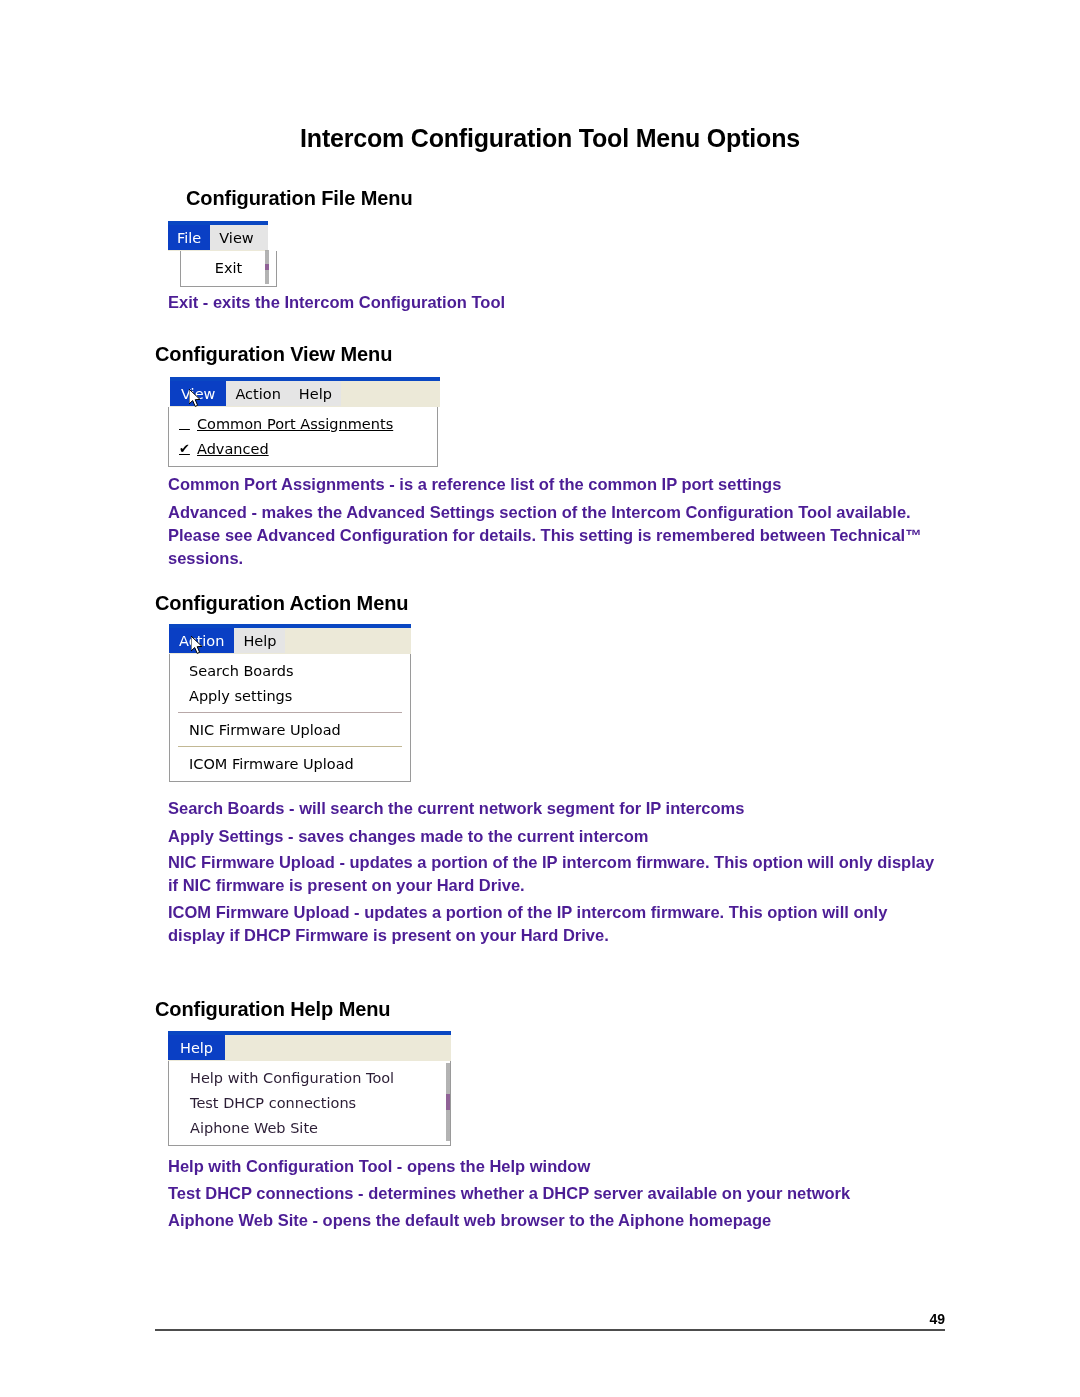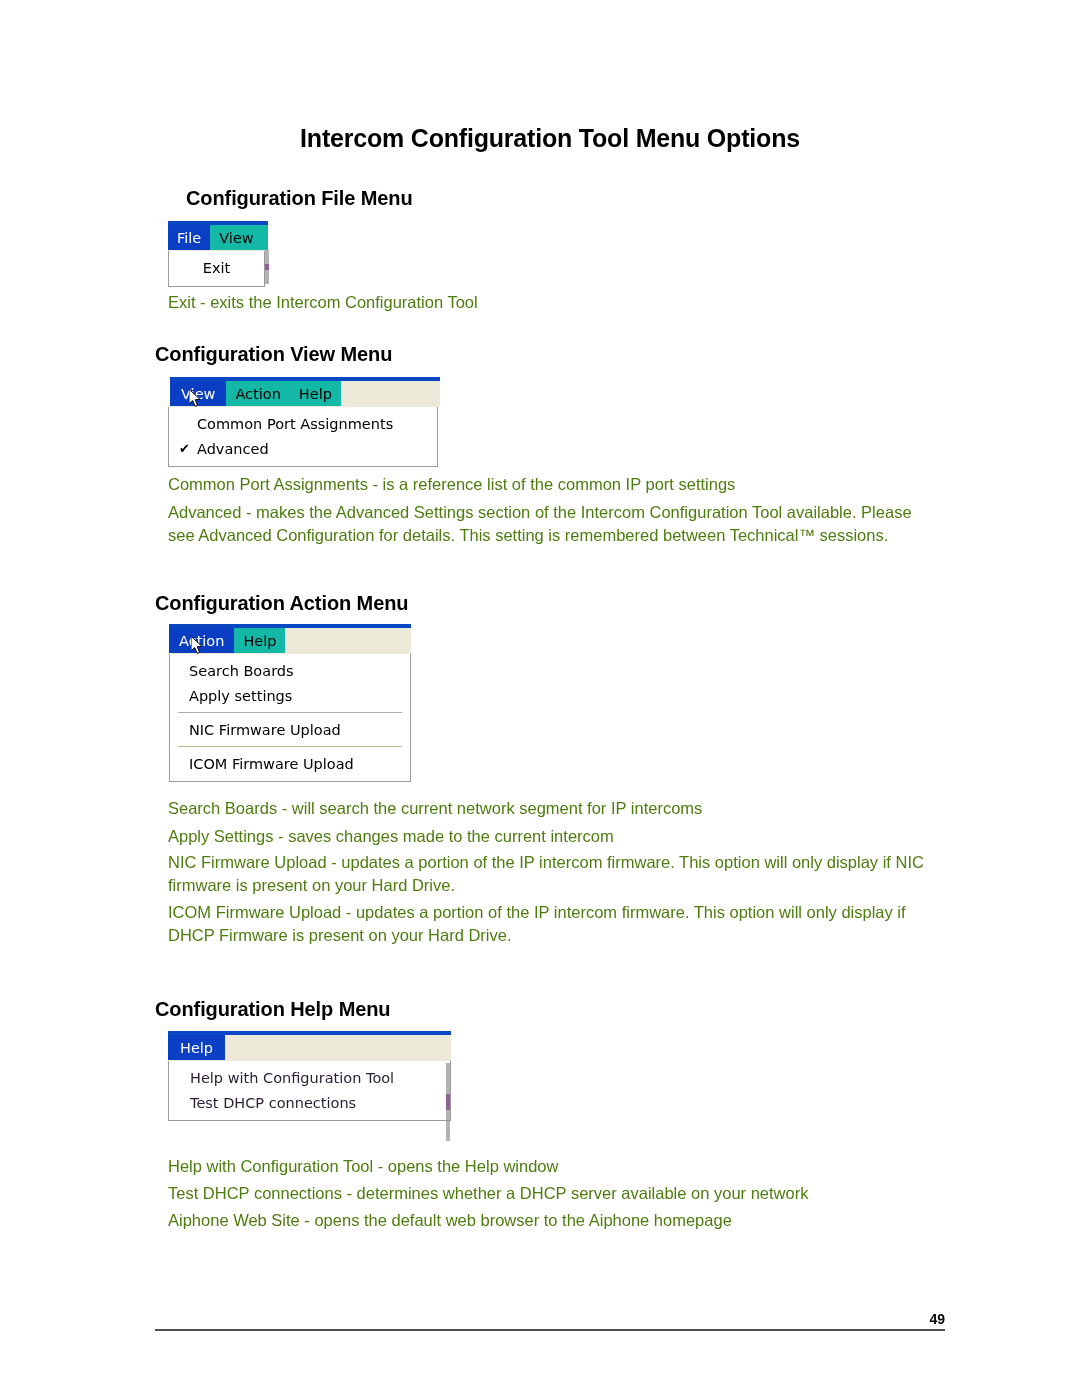--- a/index.html
+++ b/index.html
@@ -43,37 +43,38 @@
     font-weight: bold;
     letter-spacing: -0.1px;
   }
 
   
   .body-text {
     position: absolute;
     left: 168px;
     font-size: 16.5px;
     line-height: 23px;
-    color: #4d7c0f;
+    color: #4c1d95;
+    font-weight: bold;
   }
   .body-text.italic { font-style: italic; }
 
   
   .menu-shot {
     position: absolute;
     font-family: "DejaVu Sans", sans-serif;
   }
   .menu-titlebar {
     height: 4px;
     background: #0a47c2;
   }
   .menu-bar {
     display: flex;
     align-items: stretch;
-    background: #14b8a6;
+    background: #e5e5e5;
     height: 25px;
     border-bottom: 1px solid #ece9d8;
   }
   .menu-bar-item {
     display: flex;
     align-items: center;
     padding: 0 9px;
     font-size: 14.5px;
     color: #000;
     white-space: nowrap;
@@ -165,41 +166,41 @@
   <div class="doc-title">Intercom Configuration Tool Menu Options</div>
 
   <div class="section-heading" style="top:187px;margin-left:31px;">Configuration File Menu</div>
 
   <div class="menu-shot" style="left:168px; top:221px; width:100px;">
     <div class="menu-titlebar"></div>
     <div class="menu-bar">
       <div class="menu-bar-item selected">File</div>
       <div class="menu-bar-item">View</div>
     </div>
-    <div class="menu-dropdown" style="width:97px; height:36px;">
+    <div class="menu-dropdown" style="width:97px; height:36px;margin-left:12px;">
       <div class="menu-item" style="padding-left:0; justify-content:center;">Exit</div>
     </div>
   </div>
   <div class="edge-strip" style="left:265px; top:250px; height:34px;"></div>
 
   <div class="body-text" style="top:291px; width:700px;">Exit - exits the Intercom Configuration Tool</div>
 
   <div class="section-heading" style="top:343px;">Configuration View Menu</div>
 
   <div class="left-strip" style="left:168px; top:404px; height:58px;"></div>
 
   <div class="menu-shot" style="left:170px; top:377px; width:270px;">
     <div class="menu-titlebar"></div>
     <div class="menu-bar">
       <div class="menu-bar-item selected" style="padding:0 11px;">View</div>
       <div class="menu-bar-item">Action</div>
       <div class="menu-bar-item">Help</div>
       <div class="menu-bar-spacer"></div>
     </div>
-    <div class="menu-dropdown" style="width:270px; margin-left:-2px;">
+    <div class="menu-dropdown" style="width:270px; margin-left:-2px;text-decoration:underline;">
       <div class="menu-item" style="padding-left:10px;">
         <span class="check empty">✔</span>
         <span>Common Port Assignments</span>
       </div>
       <div class="menu-item" style="padding-left:10px;">
         <span class="check">✔</span>
         <span>Advanced</span>
       </div>
     </div>
   </div>
@@ -248,20 +249,21 @@
 
   <div class="menu-shot" style="left:168px; top:1031px; width:283px;">
     <div class="menu-titlebar"></div>
     <div class="menu-bar">
       <div class="menu-bar-item selected" style="padding:0 12px;">Help</div>
       <div class="menu-bar-spacer"></div>
     </div>
     <div class="menu-dropdown" style="width:283px;">
       <div class="menu-item tinted" style="padding-left:21px;">Help with Configuration Tool</div>
       <div class="menu-item tinted" style="padding-left:21px;">Test DHCP connections</div>
+      <div class="menu-item tinted" style="padding-left:21px;">Aiphone Web Site</div>
     </div>
   </div>
   <div class="edge-strip" style="left:446px; top:1063px; height:78px;"></div>
 
   <div class="body-text" style="top:1155px; width:790px;">Help with Configuration Tool - opens the Help window</div>
 
   <div class="body-text" style="top:1182px; width:790px;">Test DHCP connections - determines whether a DHCP server available on your network</div>
 
   <div class="body-text" style="top:1209px; width:790px;">Aiphone Web Site - opens the default web browser to the Aiphone homepage</div>
 

